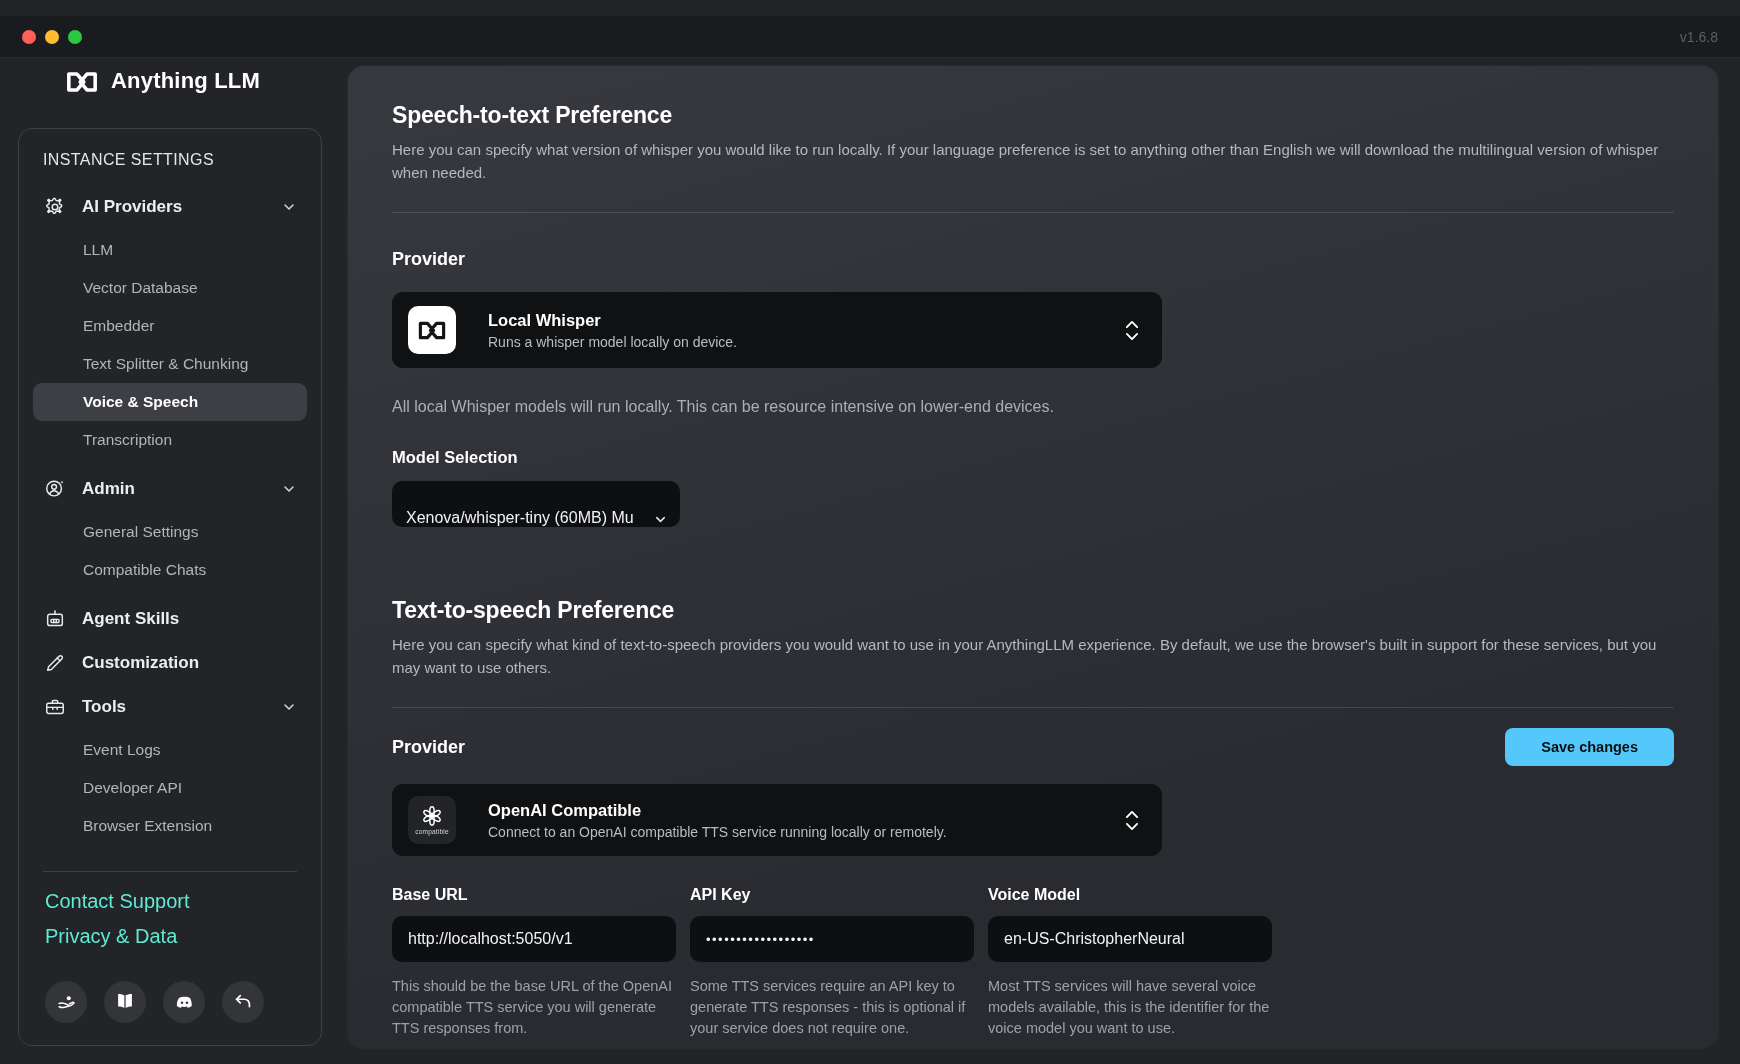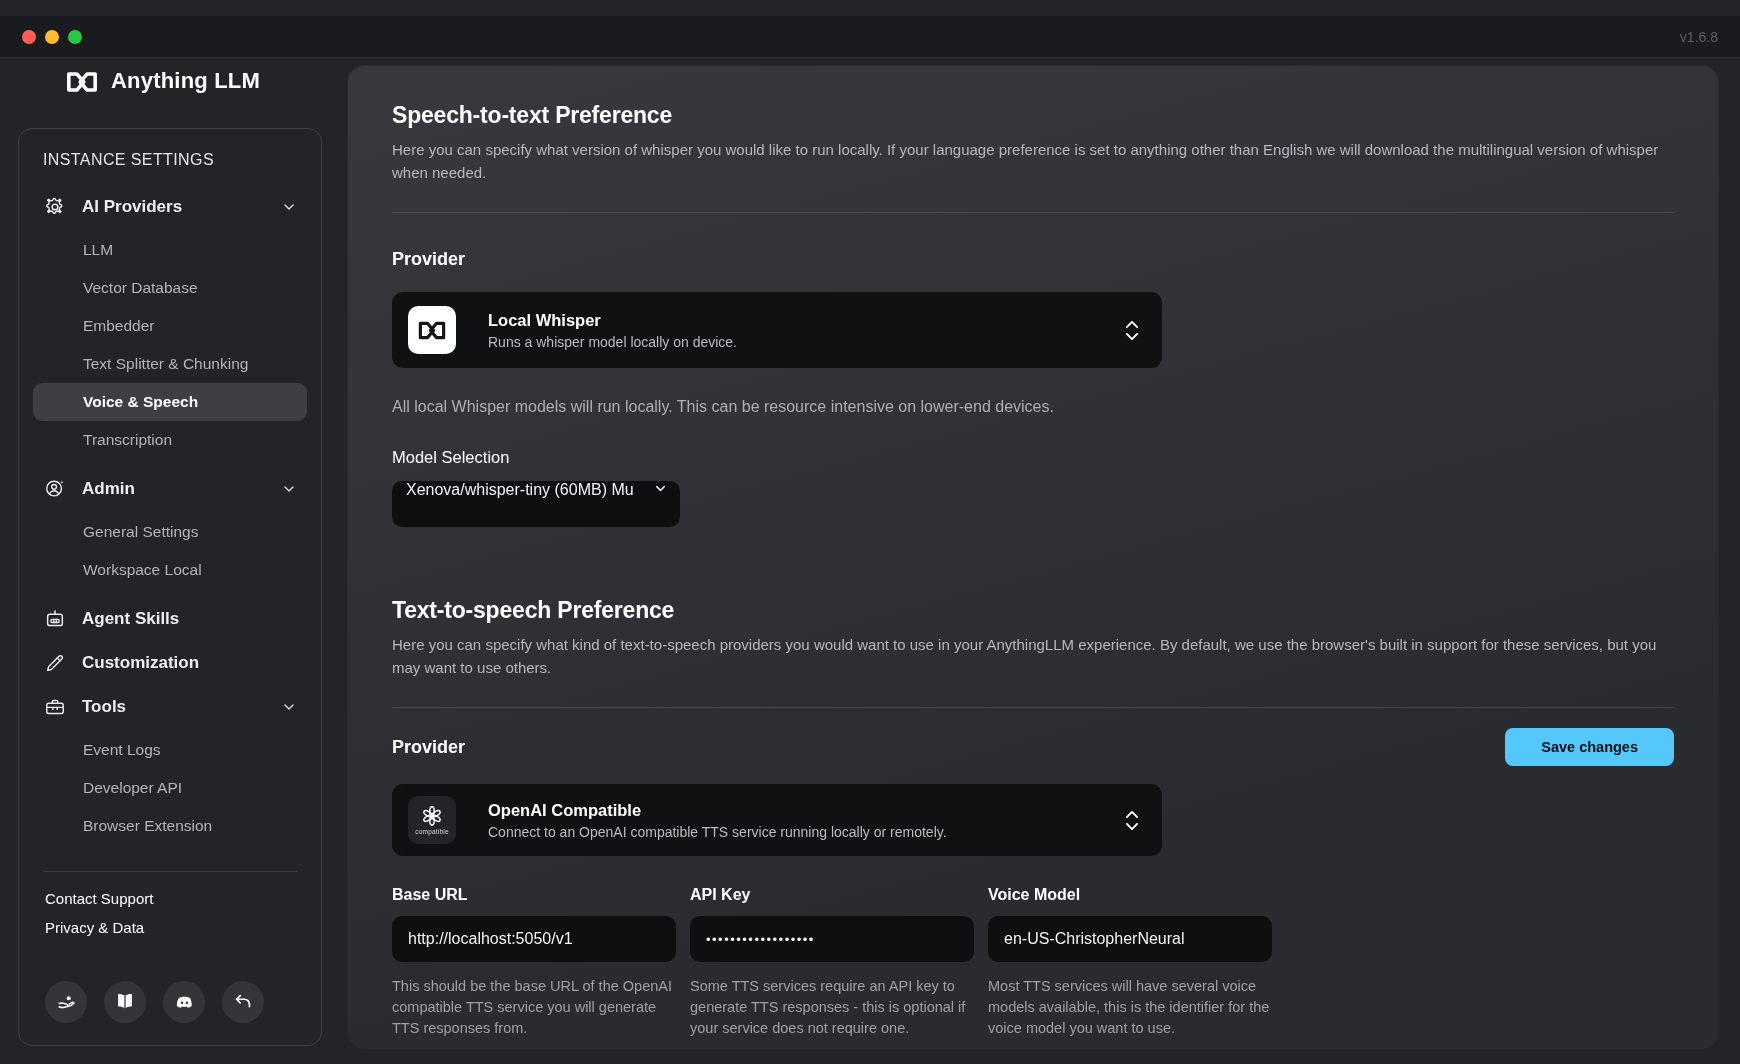--- a/index.html
+++ b/index.html
@@ -54,21 +54,21 @@
   .nav-row .gicon{width:24px;height:24px;flex:0 0 24px;color:#e8eaec;display:flex;align-items:center;justify-content:center}
   .nav-row .glabel{font-size:17px;font-weight:bold;color:#eceef0}
   .nav-row .chev{margin-left:auto;color:#d6d8db;display:flex}
   .sub{list-style:none;margin:2px 0 8px 0}
   .sub-item{
     font-size:15.5px;color:#b1b4b9;padding:10px 12px 10px 50px;
     border-radius:9px;cursor:pointer;
   }
   .sub-item.active{background:#3d3f45;color:#fff;font-weight:bold}
   .side-divider{border:none;border-top:1px solid var(--line);margin:18px 10px 12px 10px}
-  .side-link{font-size:15px;color:#ffffff;padding:6px 12px;cursor:pointer}
+  .side-link{font-size:20px;color:#5eead4;padding:6px 12px;cursor:pointer}
   .icon-row{margin-top:auto;display:flex;gap:17px;padding:14px 0 2px 12px}
   .circ-btn{
     width:42px;height:42px;border-radius:50%;background:#343539;border:none;
     display:flex;align-items:center;justify-content:center;color:#fff;cursor:pointer
   }
 
   
   .main-card{
     position:absolute;left:348px;top:66px;right:22px;bottom:16px;
     border-radius:16px;
@@ -90,24 +90,24 @@
     display:flex;flex-direction:column;align-items:center;justify-content:center;gap:1px;
   }
   .ptile.white{background:#fff;color:#141518}
   .ptile.dark{background:#232428;color:#fff}
   .ptile .cap{font-size:6.5px;color:#d4d7da;letter-spacing:.2px;line-height:1}
   .ptext{display:flex;flex-direction:column;gap:4px}
   .pname{font-size:16.5px;font-weight:bold}
   .pdesc{font-size:14px;color:#b9bdc3}
   .updown{margin-left:auto;display:flex;flex-direction:column;gap:3px;color:#fff}
   .note{margin-top:30px;font-size:16px;color:#abb0b6}
-  .h3{font-size:16.5px;font-weight:normal;margin-top:32px}
+  .h3{font-size:16.5px;font-weight:bold;margin-top:32px}
   .selectbox{
     margin-top:14px;width:288px;height:46px;background:var(--field-bg);
-    border-radius:10px;display:flex;align-items:flex-start;padding:0 12px 0 14px;
+    border-radius:10px;display:flex;align-items:flex-end;padding:8px 12px 0 14px;
     cursor:pointer;gap:8px;
   }
   .selectbox .sel-text{font-size:16px;color:#f2f3f5;white-space:nowrap;overflow:hidden}
   .selectbox .chev{margin-left:auto;color:#e5e7ea;display:flex}
   .tts-title{margin-top:70px}
   .provider-head{margin-top:20px;display:flex;align-items:center;justify-content:space-between}
   .provider-head .h2{margin-top:0}
   .save-btn{
     background:var(--accent);color:#0c0e10;font-weight:bold;font-size:14.5px;
     border:none;border-radius:8px;padding:11px 36px;cursor:pointer;
@@ -184,21 +184,21 @@
       </span>
       <span class="glabel">Admin</span>
       <span class="chev">
         <svg width="16" height="16" viewBox="0 0 24 24" fill="none" stroke="currentColor" stroke-width="2.2" stroke-linecap="round" stroke-linejoin="round">
             <path d="M6 9l6 6 6-6"></path>
           </svg>
       </span>
     </div>
     <ul class="sub">
       <li class="sub-item">General Settings</li>
-      <li class="sub-item">Workspace Local</li>
+      <li class="sub-item">Compatible Chats</li>
     </ul>
 
     <div class="nav-row">
       <span class="gicon">
         <svg width="22" height="22" viewBox="0 0 24 24" fill="none" stroke="currentColor" stroke-width="1.6" stroke-linecap="round" stroke-linejoin="round">
           <rect x="4" y="6.8" width="16" height="12.4" rx="2.4"></rect>
           <line x1="12" y1="4" x2="12" y2="6.8"></line>
           <circle cx="12" cy="3.4" r=".9" fill="currentColor" stroke="none"></circle>
           <rect x="7.6" y="12.4" width="8.8" height="3.4" rx="1"></rect>
           <line x1="10.6" y1="12.4" x2="10.6" y2="15.8"></line>

